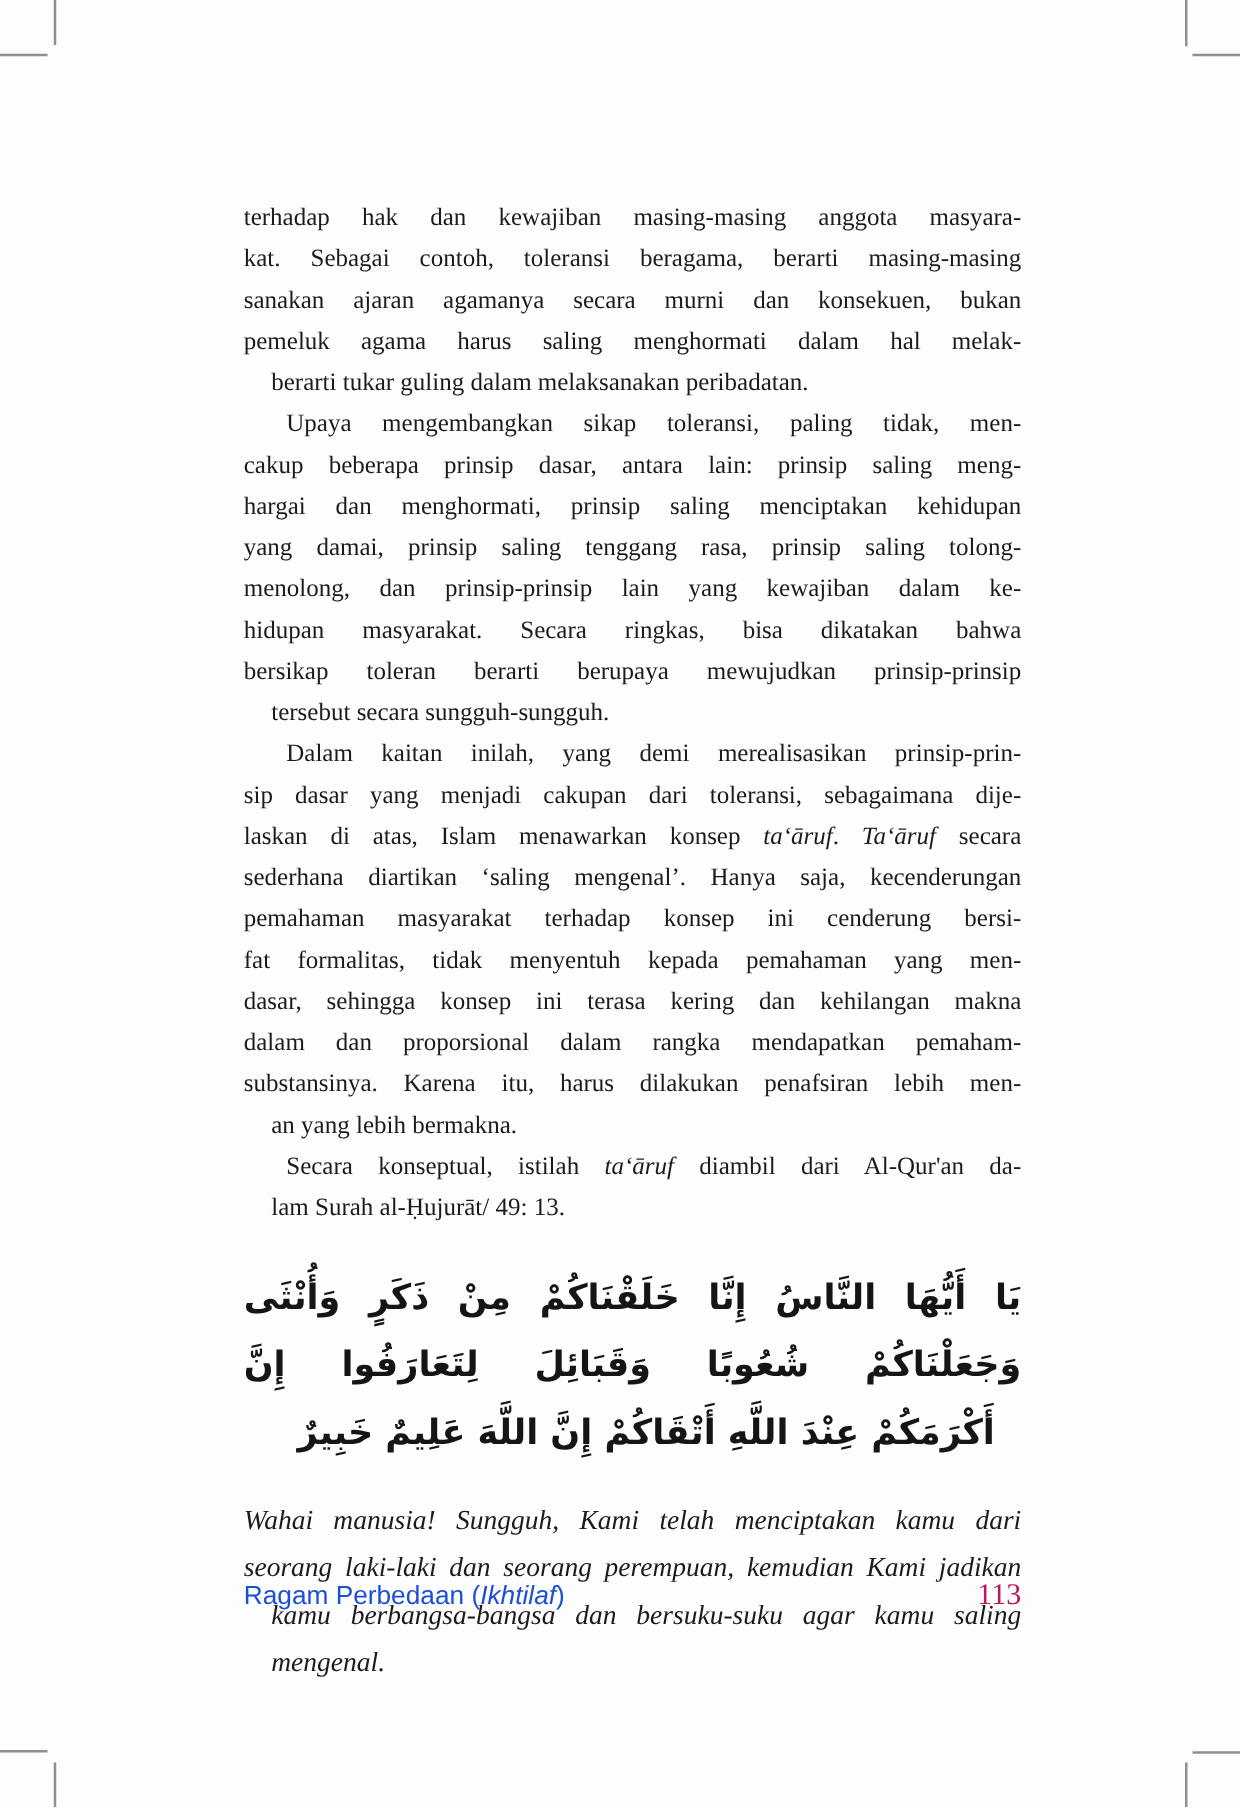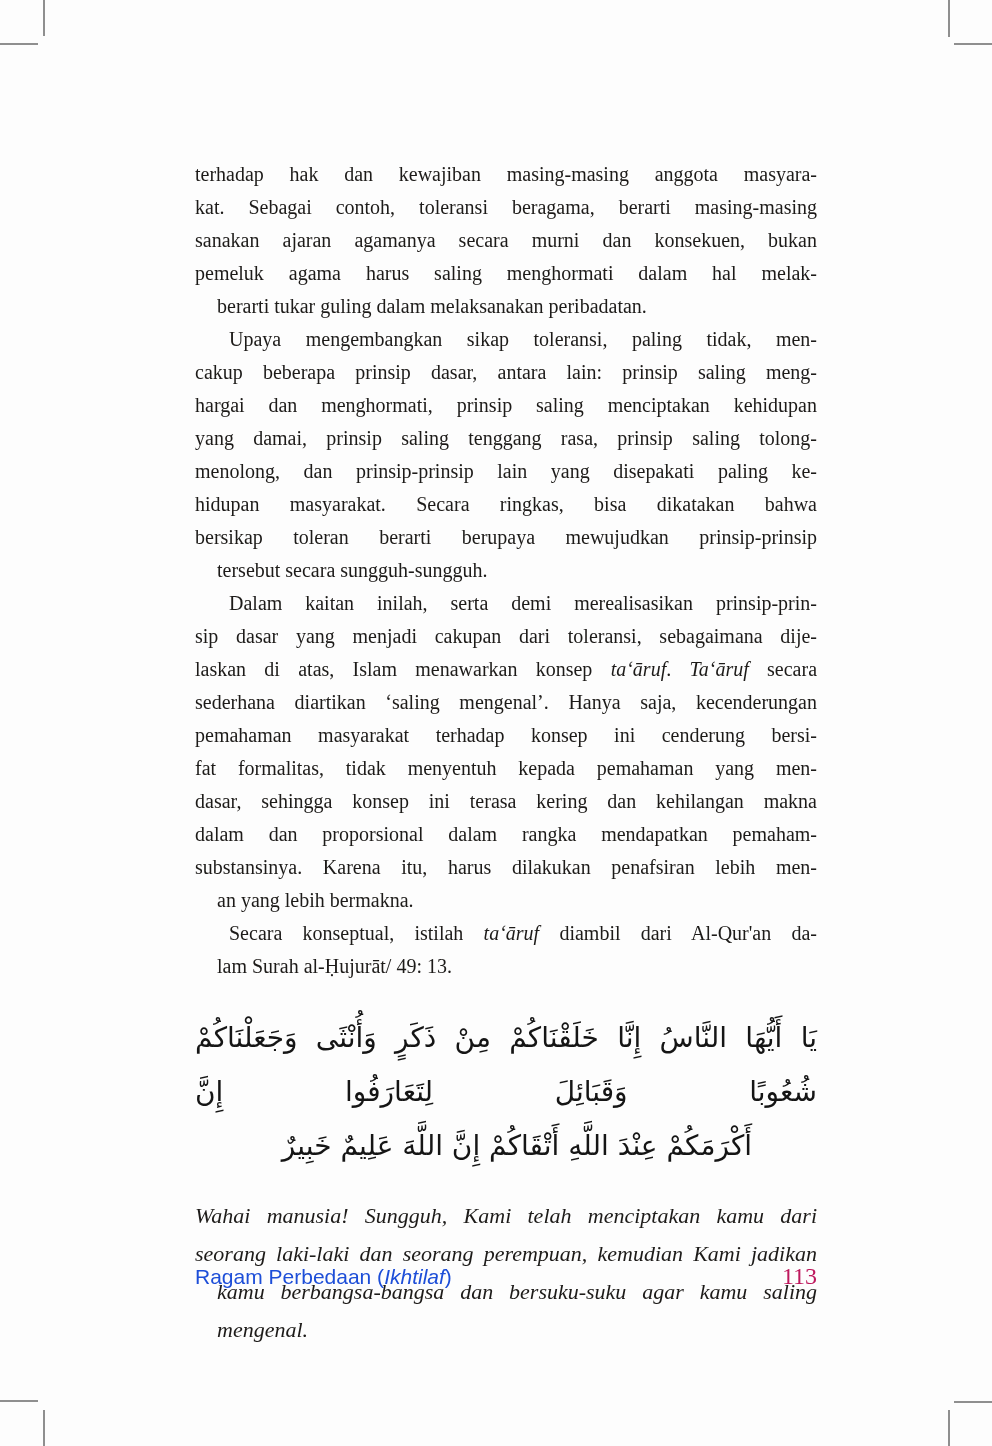--- a/index.html
+++ b/index.html
@@ -50,21 +50,21 @@
   .line.indent { text-indent: 34px; }
 
   .arabic {
     margin-top: 28px;
     direction: rtl;
     font-family: "DejaVu Sans", sans-serif;
     font-size: 28px;
     line-height: 54px;
     color: #151515;
   }
-  .arabic .line { text-align-last: justify; }
+  .arabic .line { text-align-last: justify; font-weight: bold; }
   .arabic .line.last { text-align: center; text-align-last: center; }
 
   .translation {
     margin-top: 24px;
     font-style: italic;
     font-size: 22px;
     line-height: 38px;
   }
   .translation .line,
   .translation .line.last { text-align-last: justify; }
@@ -110,27 +110,27 @@
           <div class="line"><span>kat. Sebagai contoh, toleransi beragama, berarti masing-masing</span></div>
           <div class="line"><span>sanakan ajaran agamanya secara murni dan konsekuen, bukan</span></div>
           <div class="line"><span>pemeluk agama harus saling menghormati dalam hal melak-</span></div>
           <div class="line last"><span>berarti tukar guling dalam melaksanakan peribadatan.</span></div>
         </div>
         <div class="para">
           <div class="line indent"><span>Upaya mengembangkan sikap toleransi, paling tidak, men-</span></div>
           <div class="line"><span>cakup beberapa prinsip dasar, antara lain: prinsip saling meng-</span></div>
           <div class="line"><span>hargai dan menghormati, prinsip saling menciptakan kehidupan</span></div>
           <div class="line"><span>yang damai, prinsip saling tenggang rasa, prinsip saling tolong-</span></div>
-          <div class="line"><span>menolong, dan prinsip-prinsip lain yang disepakati paling ke-</span></div>
+          <div class="line"><span>menolong, dan prinsip-prinsip lain yang kewajiban dalam ke-</span></div>
           <div class="line"><span>hidupan masyarakat. Secara ringkas, bisa dikatakan bahwa</span></div>
           <div class="line"><span>bersikap toleran berarti berupaya mewujudkan prinsip-prinsip</span></div>
           <div class="line last"><span>tersebut secara sungguh-sungguh.</span></div>
         </div>
         <div class="para">
-          <div class="line indent"><span>Dalam kaitan inilah, serta demi merealisasikan prinsip-prin-</span></div>
+          <div class="line indent"><span>Dalam kaitan inilah, yang demi merealisasikan prinsip-prin-</span></div>
           <div class="line"><span>sip dasar yang menjadi cakupan dari toleransi, sebagaimana dije-</span></div>
           <div class="line"><span>laskan di atas,  Islam menawarkan konsep </span><i>ta‘āruf</i><span>. </span><i>Ta‘āruf</i><span> secara</span></div>
           <div class="line"><span>sederhana diartikan ‘saling mengenal’. Hanya saja, kecenderungan</span></div>
           <div class="line"><span>pemahaman masyarakat terhadap konsep ini cenderung bersi-</span></div>
           <div class="line"><span>fat formalitas, tidak menyentuh kepada pemahaman yang men-</span></div>
           <div class="line"><span>dasar, sehingga konsep ini terasa kering dan kehilangan makna</span></div>
           <div class="line"><span>dalam dan proporsional dalam rangka mendapatkan pemaham-</span></div>
           <div class="line"><span>substansinya. Karena itu, harus dilakukan penafsiran lebih men-</span></div>
           <div class="line last"><span>an yang lebih bermakna.</span></div>
         </div>

